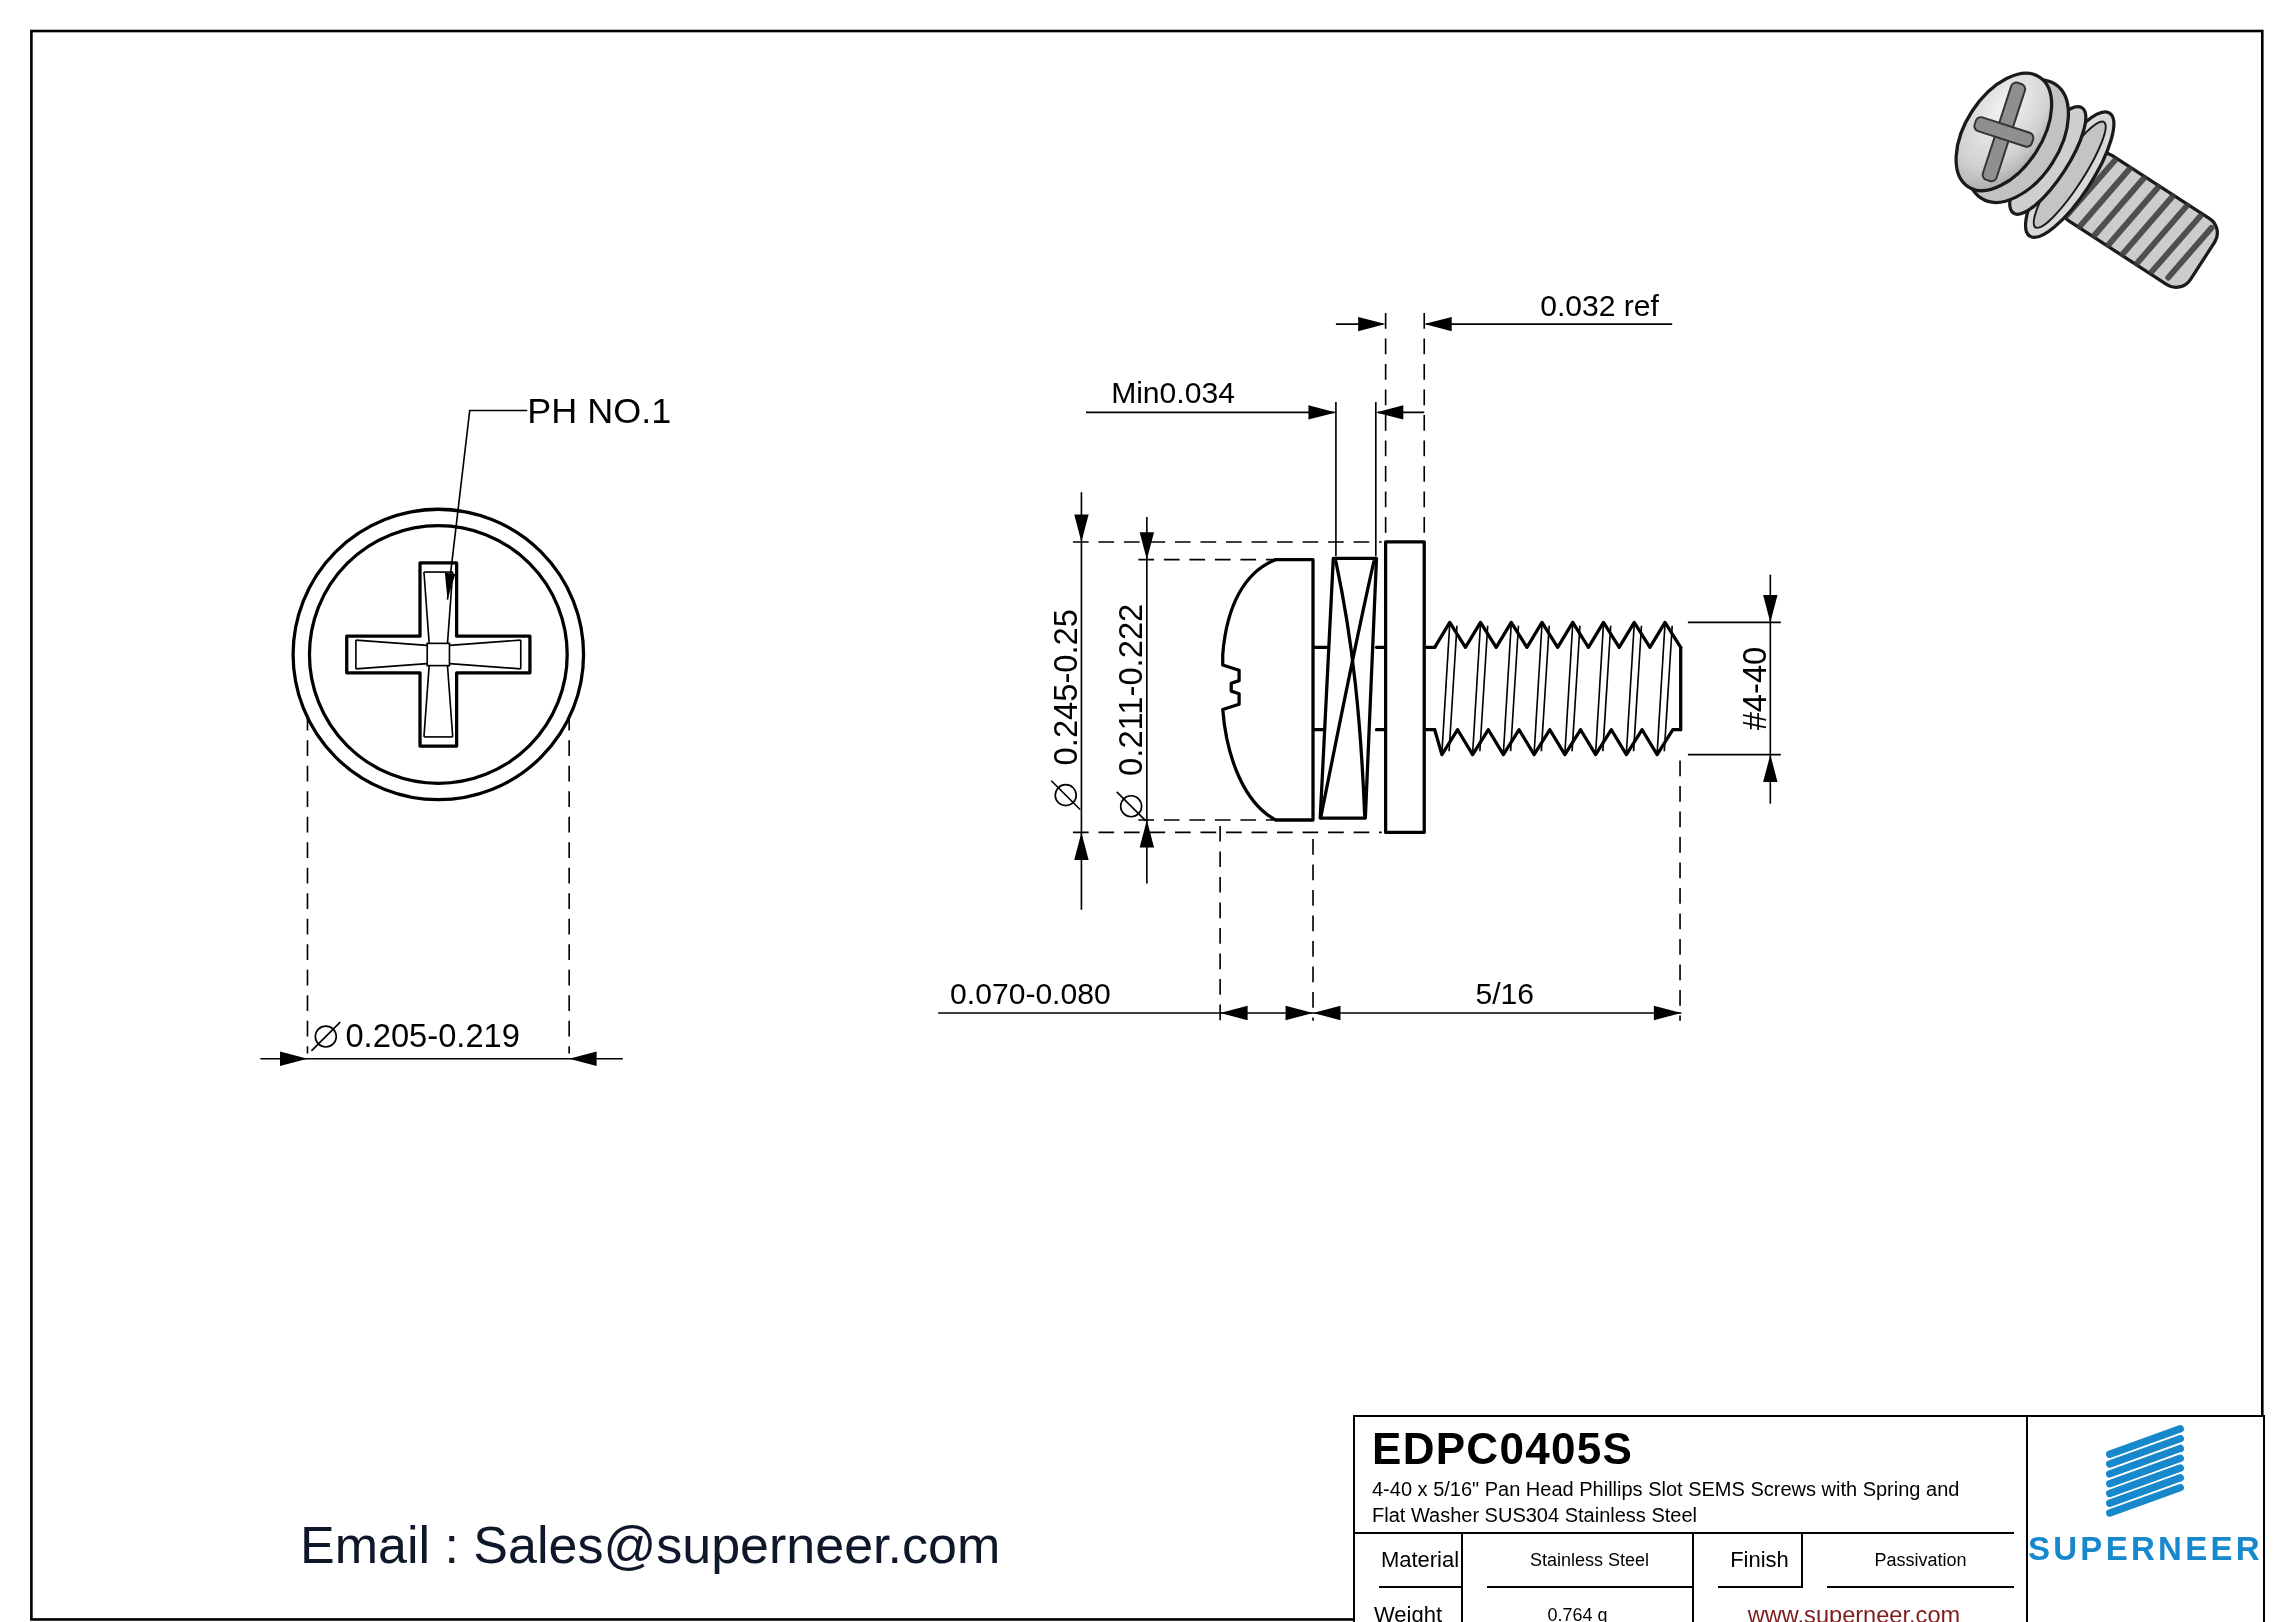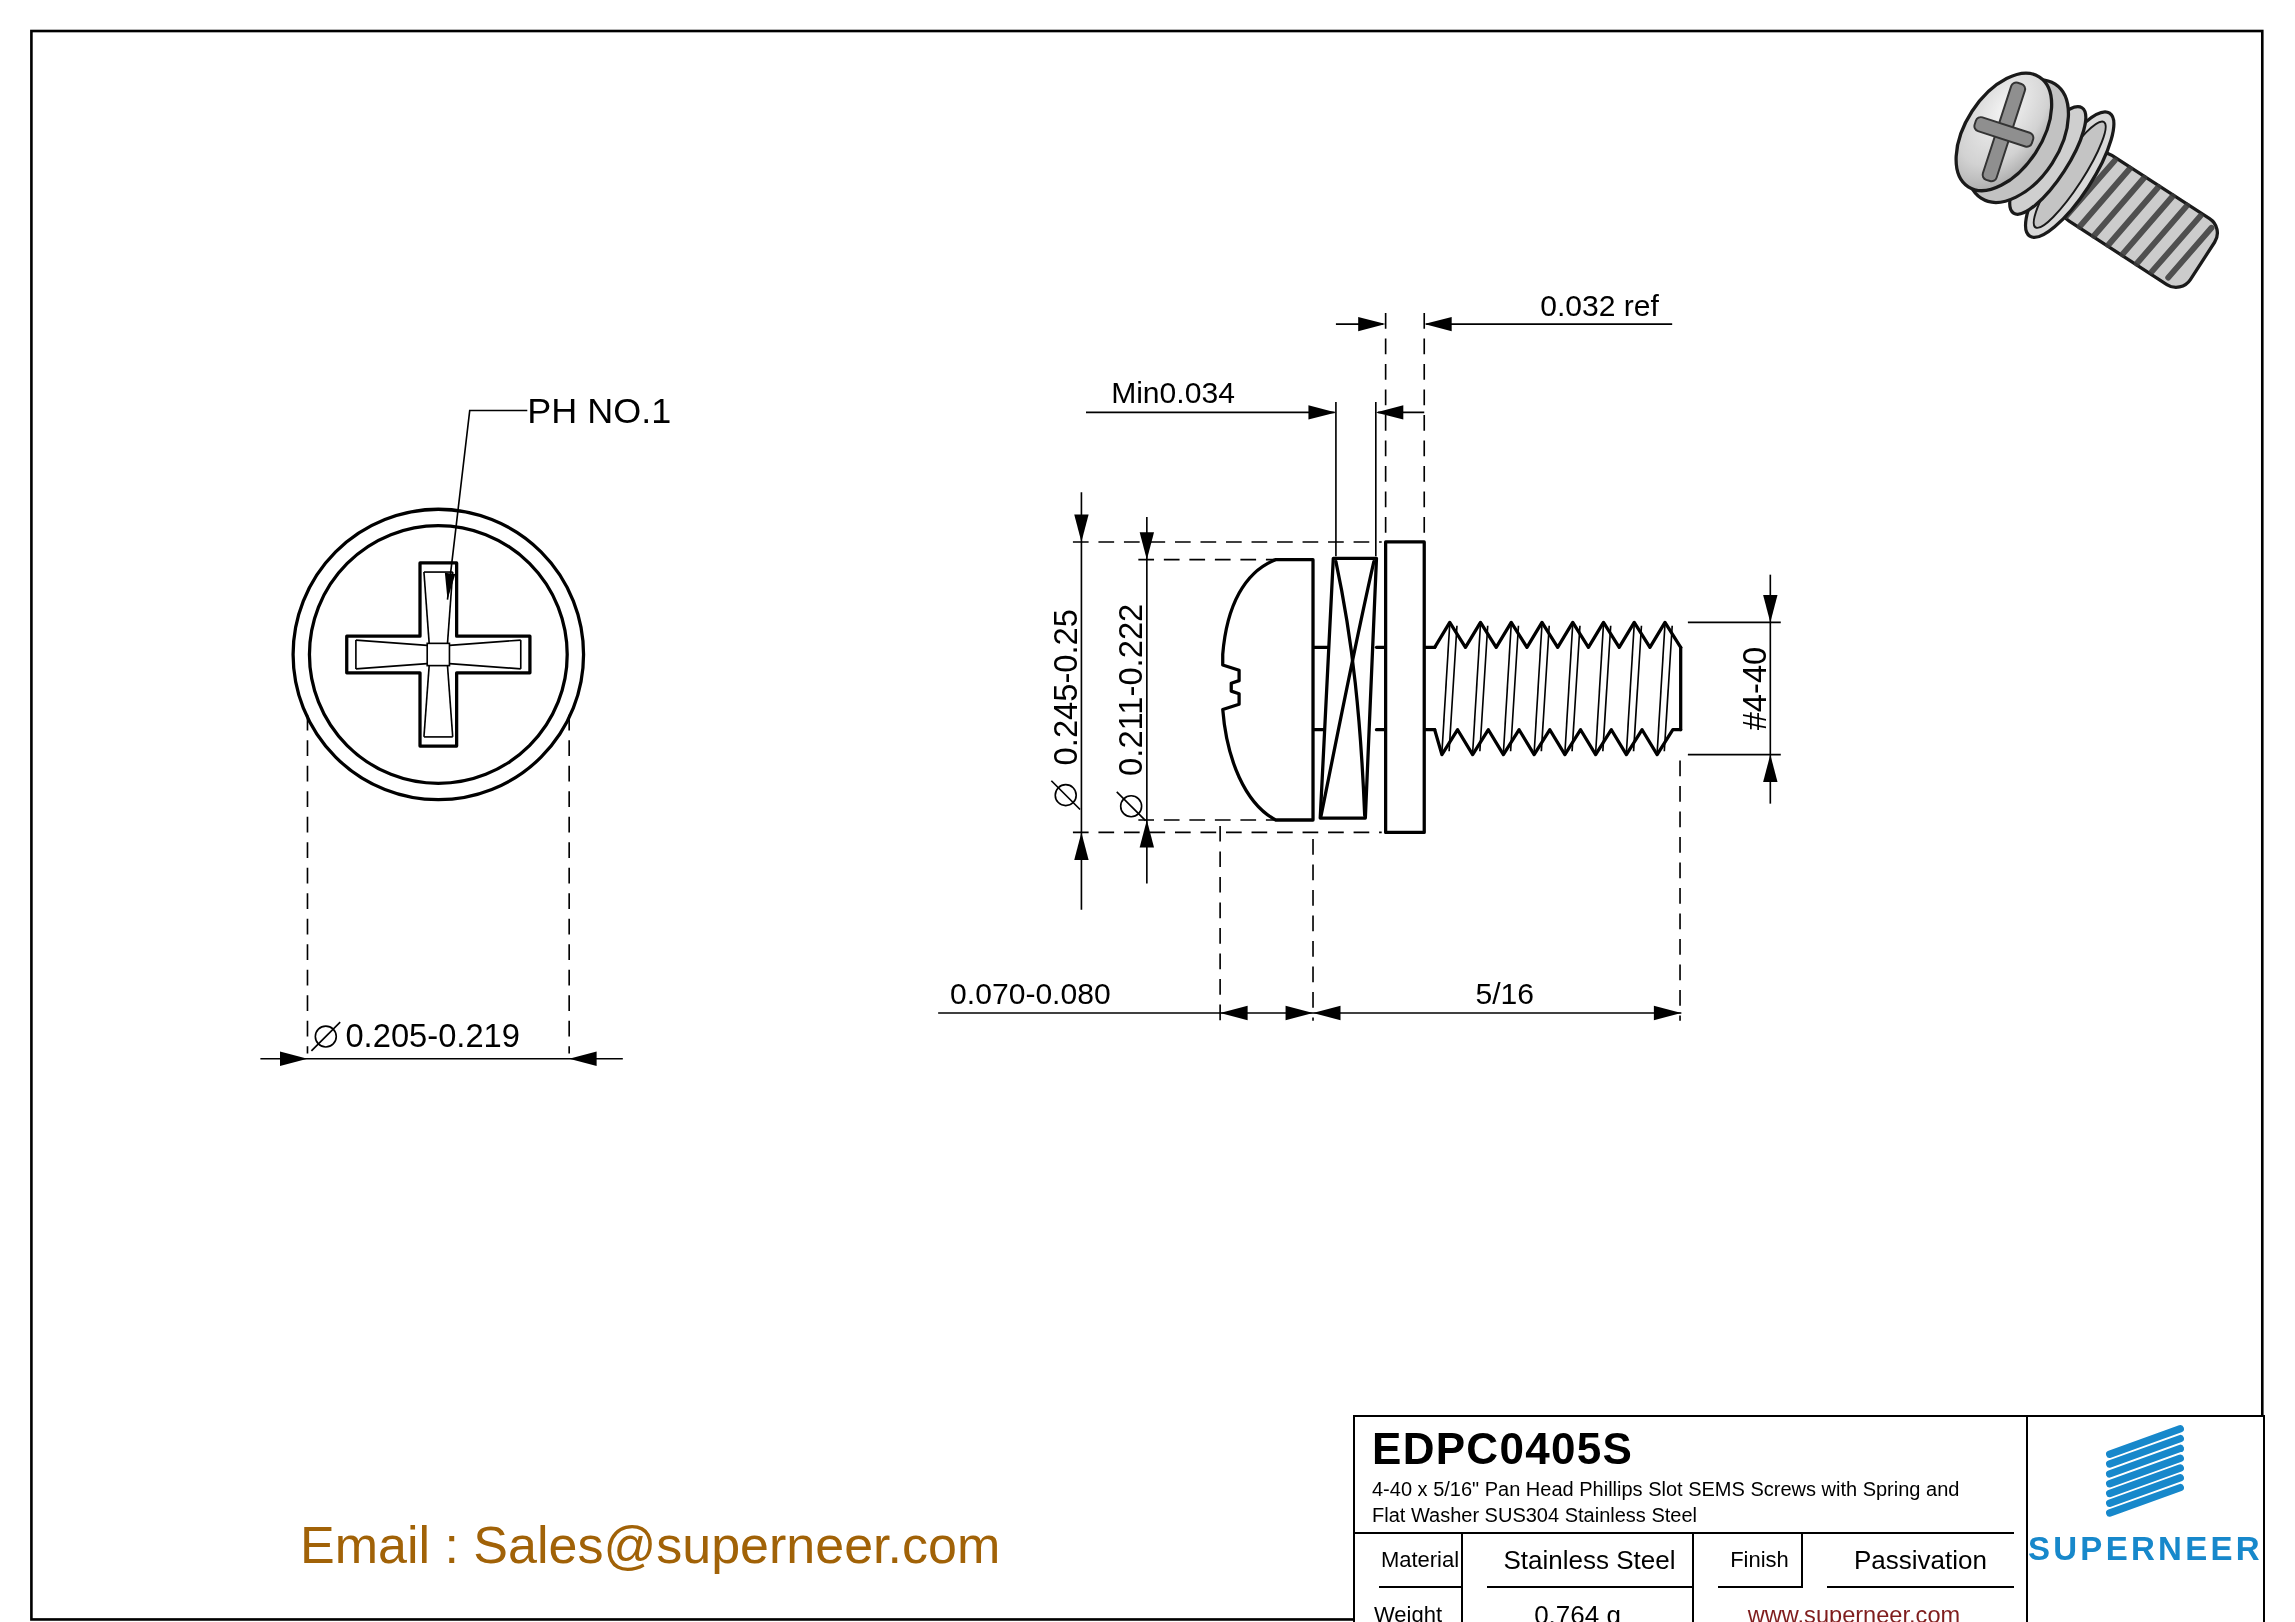--- a/index.html
+++ b/index.html
@@ -7,32 +7,32 @@
         font-family:"Liberation Sans",sans-serif;color:#000;overflow:hidden;}
   svg.draw{position:absolute;left:0;top:0;}
   .ln{stroke:#000;stroke-width:5;fill:none;stroke-linecap:round;stroke-linejoin:round;}
   .fw{fill:#fff;}
   .thin{stroke:#000;stroke-width:2.5;fill:none;}
   .dash{stroke-dasharray:24 15;}
   .ar{fill:#000;stroke:none;}
   .dtxt{font-size:46px;fill:#000;}
   .dtxt2{font-size:50px;fill:#000;}
   .ctxt{font-size:55px;fill:#000;}
-  .email{position:absolute;left:300px;top:1515px;font-size:52px;color:#a16207;}
+  .email{position:absolute;left:300px;top:1515px;font-size:52px;color:#0f172a;}
   .tb{position:absolute;left:1353px;top:1415px;width:912px;height:229px;
       border:2.6px solid #000;box-sizing:border-box;display:flex;background:#fff;gap:12px;}
   .tb-left{width:668px;display:flex;flex-direction:column;box-sizing:border-box;}
   .tb-top{height:115px;box-sizing:border-box;padding:9.2px 19.6px 0 17px;overflow:hidden;}
   .pn{font-size:44px;font-weight:bold;letter-spacing:1.3px;line-height:1.05;}
   .desc{font-size:20px;line-height:1.28;margin-top:4.6px;}
   .tb-grid{flex:1;display:grid;grid-template-columns:108px 231px 109px 1fr;
            grid-template-rows:1fr 1fr;border-top:2.6px solid #000;}
   .cell{display:flex;align-items:center;justify-content:center;box-sizing:border-box;
         border-right:2.6px solid #000;font-size:22px;}
-  .cell.val{font-size:26px;}
+  .cell.val{font-size:18px;}
   .cell.r1{border-bottom:2.6px solid #000;margin-left:24px;}
   .cell.last{border-right:none;}
   .cell.span2{grid-column:3/5;border-right:none;}
   .link{color:#7f1d1d;text-decoration:none;font-size:23.6px;}
   .tb-logo{flex:1;border-left:2.6px solid #000;display:flex;flex-direction:column;
            align-items:center;gap:10.5px;box-sizing:border-box;}
   .wordmark{font-size:33px;font-weight:bold;letter-spacing:3.3px;color:#1788cb;}
 </style>
 </head>
 <body>

